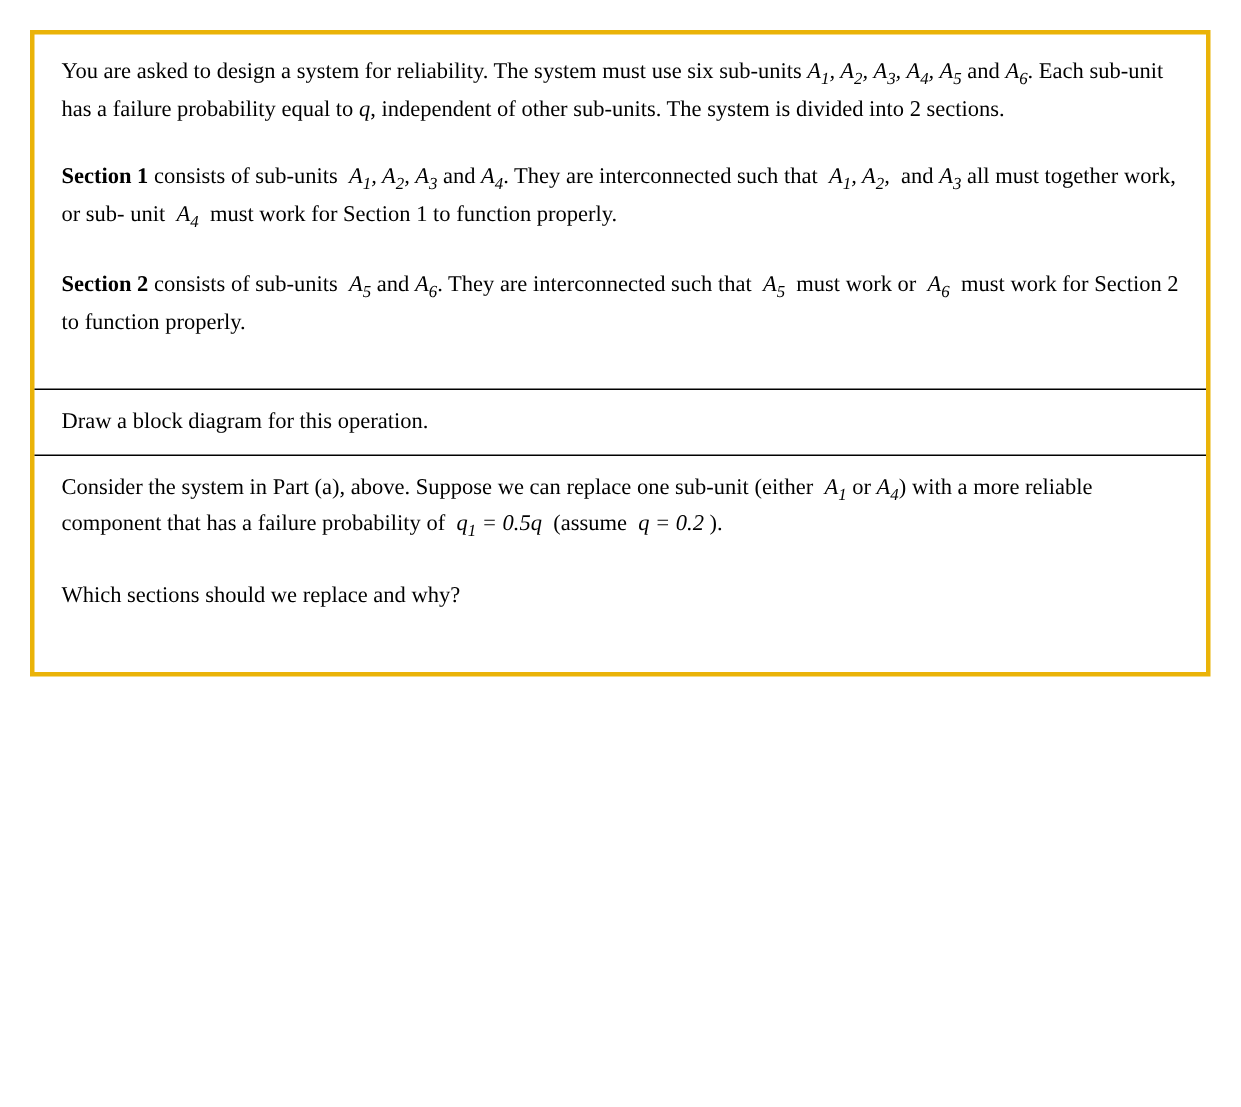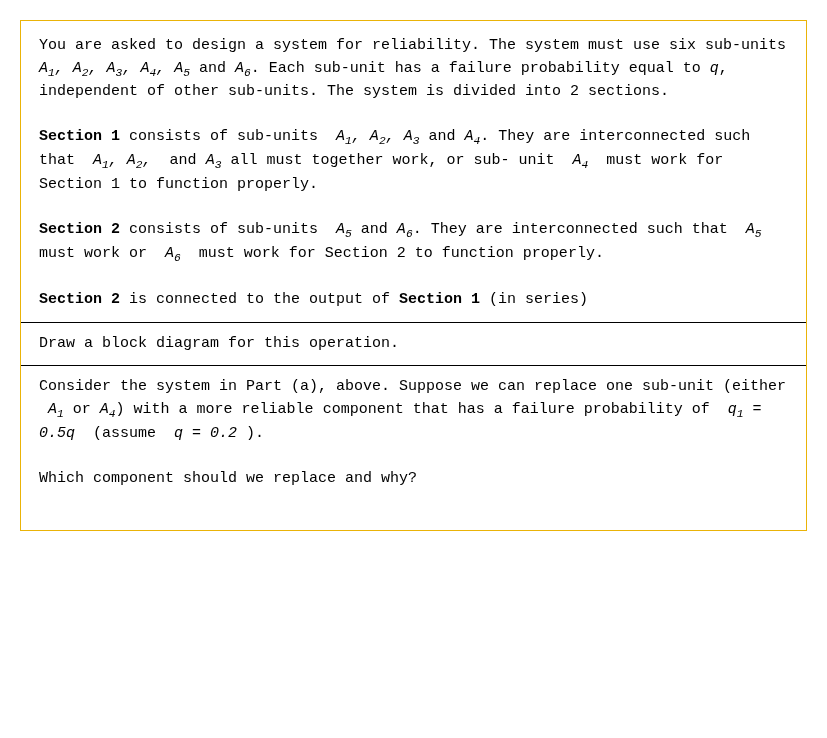--- a/index.html
+++ b/index.html
@@ -14,22 +14,21 @@
       font-size: 15px;
       line-height: 1.5;
       display: flex;
       justify-content: center;
       align-items: flex-start;
       padding: 20px;
     }
 
     .page-container {
       width: 787px;
-      border: 1px solid #eab308;
-      font-family: Liberation Mono, monospace;
+      border: 3px solid #eab308;
     }
 
     .top-section {
       padding: 14px 18px 10px 18px;
       border-bottom: 1px solid #000;
     }
 
     .row-cell {
       padding: 10px 18px;
       border-bottom: 1px solid #000;
@@ -88,39 +87,34 @@
     <div>
       <p>
         <b>Section 2</b> consists of sub-units &nbsp;<span class="math"><i>A</i><sub>5</sub></span> and <span class="math"><i>A</i><sub>6</sub></span>. They are interconnected such
         that &nbsp;<span class="math"><i>A</i><sub>5</sub></span>&nbsp; must work or &nbsp;<span class="math"><i>A</i><sub>6</sub></span>&nbsp; must work for Section 2 to function properly.
       </p>
     </div>
 
     <br>
 
     
-    <div>
-      <p>
-        <b>Section 2</b> is connected to the output of <b>Section 1</b> (in series)
-      </p>
-    </div>
   </div>
 
   <div class="row-cell">
     <p>
       Draw a block diagram for this operation.
     </p>
   </div>
 
 
   <div class="row-cell last-cell">
     <p>
       Consider the system in Part (a), above. Suppose we can replace one
       sub-unit (either &nbsp;<span class="math"><i>A</i><sub>1</sub></span> or <span class="math"><i>A</i><sub>4</sub></span>) with a more reliable component that has a
       failure probability of &nbsp;<span class="math"><i>q</i><sub>1</sub> = 0.5<i>q</i></span>&nbsp; (assume &nbsp;<span class="math"><i>q</i> = 0.2</span> ).
     </p>
     <br>
     <p>
-      Which component should we replace and why?
+      Which sections should we replace and why?
     </p>
   </div>
 
 </div>
 
 </body></html>

